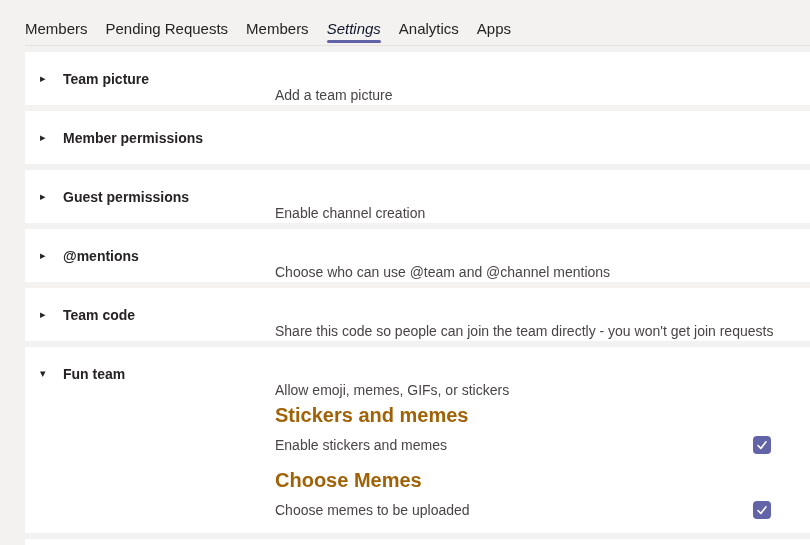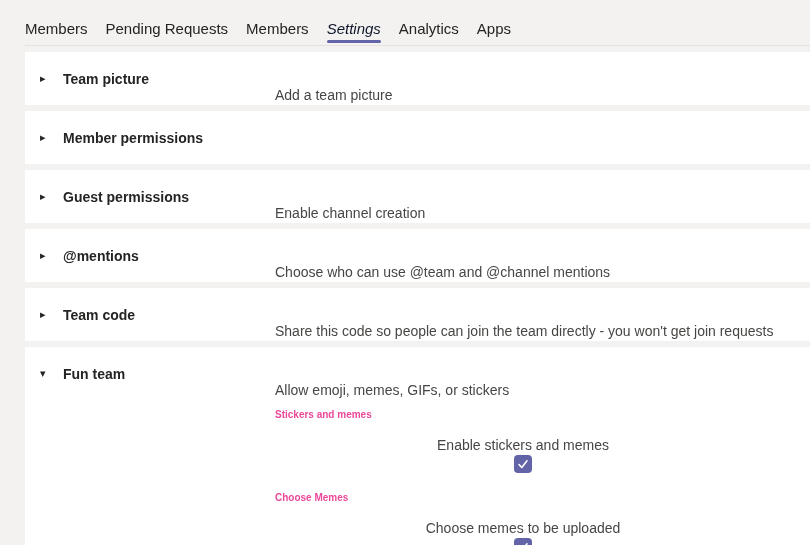--- a/index.html
+++ b/index.html
@@ -66,35 +66,34 @@
   .description {
     font-size: 14px;
     color: #484644;
     margin-top: 32px;
   }
   .row-details {
     padding-left: 250px;
     padding-bottom: 13px;
   }
   .detail-subheading {
-    font-size: 10px;
+    font-size: 20px;
     font-weight: bold;
-    color: #ec4899;
+    color: #a16207;
     line-height: 20px;
     margin-top: 5px;
   }
   .detail-toggle + .detail-subheading { margin-top: 15px; }
   .detail-toggle {
     display: flex;
     align-items: center;
-    justify-content: center;
+    justify-content: space-between;
     padding-right: 39px;
     margin-top: 10px;
     line-height: 20px;
-    flex-direction: column;
   }
   .detail-label {
     font-size: 14px;
     color: #484644;
   }
   .checkbox {
     width: 18px; height: 18px;
     background: #6264a7;
     border-radius: 4px;
     display: flex;

